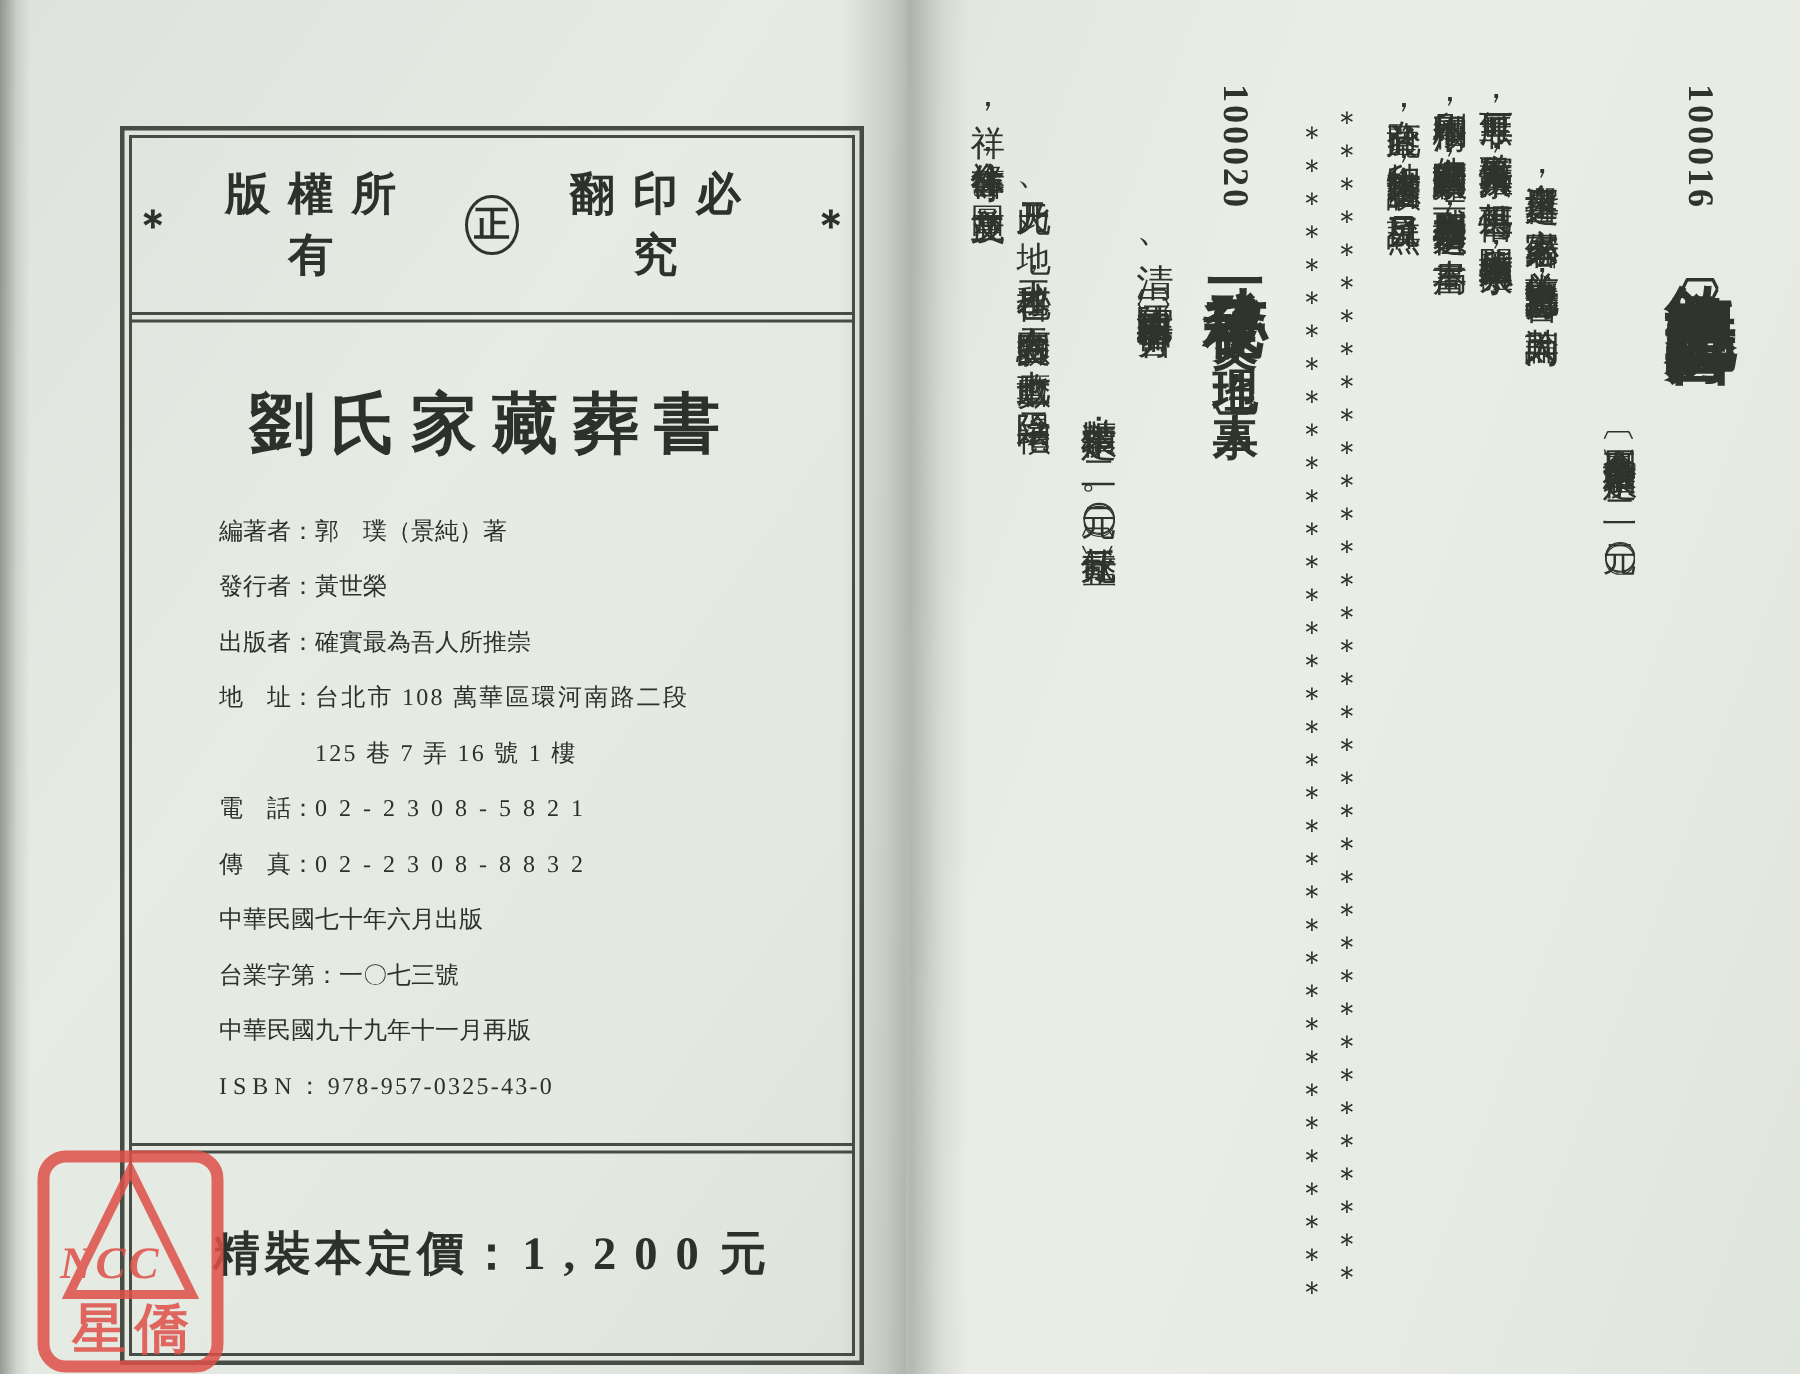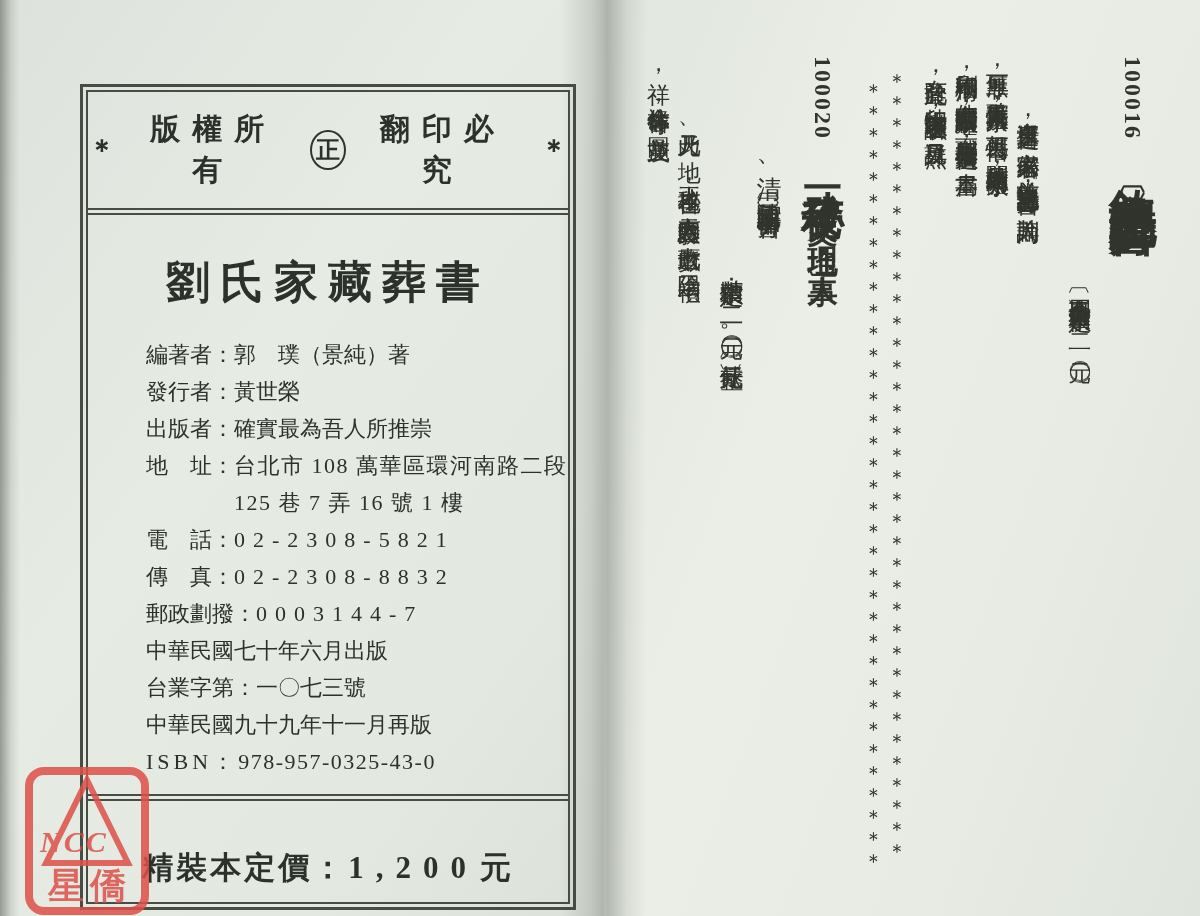--- a/index.html
+++ b/index.html
@@ -46,21 +46,21 @@
   .band-top .word{direction:ltr;text-indent:0;letter-spacing:12px;text-align:center;}
   .band-top .star{font-size:28px;}
   .seal{
     display:inline-block;width:36px;height:36px;border:2.5px solid #2f342c;border-radius:50%;
     font-size:24px;line-height:36px;text-align:center;font-weight:700;
   }
   .band-main{flex:1 1 auto;border-bottom:7px double #474c44;padding:14px 18px;}
   .colophon-title{
     margin-top:24px;text-align:center;font-size:44px;font-weight:600;letter-spacing:10px;
   }
-  .info-block{margin:24px 0 0 40px;font-size:22px;}
+  .info-block{margin:24px 0 0 40px;font-size:16px;}
   .info-line{height:37px;line-height:37px;white-space:nowrap;}
   .val-wide{letter-spacing:8px;}
   .val-mid{letter-spacing:1.5px;}
   .lbl-isbn{letter-spacing:4px;margin-top:28px;}
   .band-price{
     flex:0 0 133px;display:flex;align-items:center;justify-content:center;
     font-size:31px;letter-spacing:3px;font-weight:600;
   }
   .band-price .price-val{letter-spacing:12px;padding:0 2px;}
 
@@ -116,21 +116,20 @@
           <div class="colophon-title">劉氏家藏葬書</div>
 
           <div class="info-block">
             <div class="info-line"><span>編著者：</span><span>郭　璞（景純）著</span></div>
             <div class="info-line"><span>發行者：</span><span>黃世榮</span></div>
             <div class="info-line"><span>出版者：</span><span>確實最為吾人所推崇</span></div>
             <div class="info-line"><span>地　址：</span><span class="val-mid">台北市 108 萬華區環河南路二段</span></div>
             <div class="info-line"><span>　　　　</span><span class="val-mid">125 巷 7 弄 16 號 1 樓</span></div>
             <div class="info-line"><span>電　話：</span><span class="val-wide">02-2308-5821</span></div>
             <div class="info-line"><span>傳　真：</span><span class="val-wide">02-2308-8832</span></div>
-            <div class="info-line"><span>郵政劃撥：</span><span class="val-wide">0003144-7</span></div>
             <div class="info-line"><span>中華民國七十年六月出版</span><span></span></div>
             <div class="info-line"><span>台業字第：</span><span>一〇七三號</span></div>
             <div class="info-line"><span>中華民國九十九年十一月再版</span><span></span></div>
             <div class="info-line"><span class="lbl-isbn">ISBN：</span><span class="val-mid">978-957-0325-43-0</span></div>
           </div>
         </div>
 
         <div class="band-price">
           <span>精裝本定價：</span>
             <span class="price-val">1,200</span>

